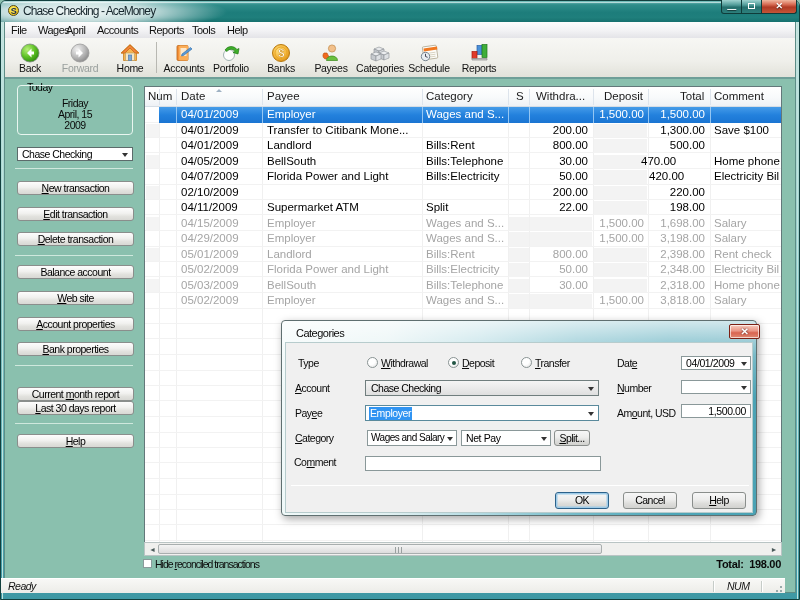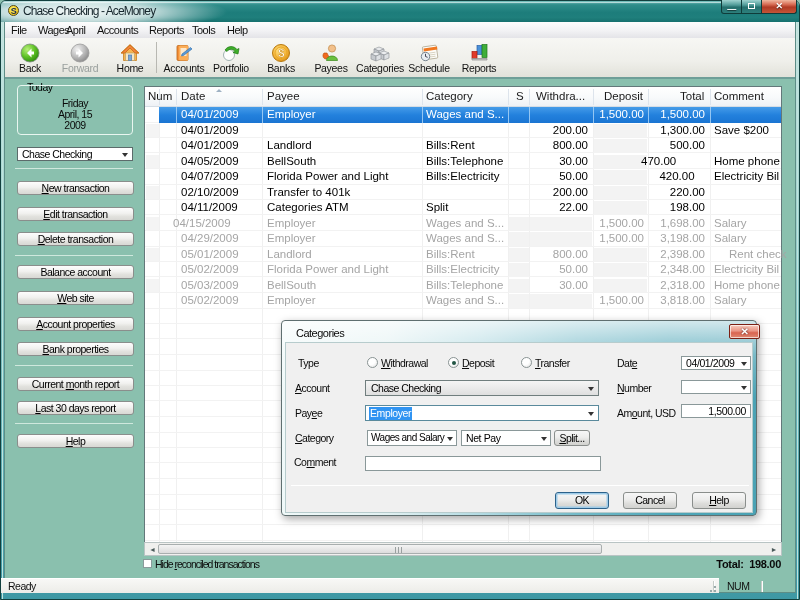--- a/index.html
+++ b/index.html
@@ -80,22 +80,22 @@
 #hscroll { position:absolute; left:144px; top:542px; width:638px; height:14px; background:#f0f0ee; border:1px solid #b9c4c4; }
 #hthumb { position:absolute; left:13px; top:1px; width:444px; height:10px; background:linear-gradient(180deg,#f4f4f4,#dcdcdc); border:1px solid #a8aeae; border-radius:2px;}
 .sarrow { position:absolute; top:3px; font-size:7px; color:#4a5a5a; }
 
 
 #hidechk { position:absolute; left:143px; top:559px; width:9px; height:9px; background:#fff; border:1px solid #8a9a9a; }
 #hidelbl { position:absolute; left:155px; top:558px; font-size:10.5px; letter-spacing:-1px; color:#0a0a0a; }
 #totallbl { position:absolute; right:19px; top:558px; font-size:11px; letter-spacing:-0.3px; font-weight:bold; color:#0a0a0a; }
 
 
-#statusbar { position:absolute; left:1px; top:578px; width:718px; height:15px;
-  background:linear-gradient(180deg,#f8f8f6 0%,#ecece8 100%); border-top:1px solid #fff; }
+#statusbar { position:absolute; left:1px; top:578px; width:784px; height:15px;
+  background:linear-gradient(180deg,#f8f8f6 0%,#ecece8 100%); border-top:1px solid #fff;font-style:italic; }
 #statusbar .pane-sep { position:absolute; top:2px; height:11px; width:1px; background:#c6ccc8; box-shadow:1px 0 0 #fff;}
 #statusbar span { position:absolute; top:1px; font-size:10.5px; color:#111; }
 #grip { position:absolute; right:3px; top:4px; width:9px; height:9px;
   background:
    radial-gradient(circle at 8px 8px, #9aa 1px, transparent 1.3px),
    radial-gradient(circle at 8px 4px, #9aa 1px, transparent 1.3px),
    radial-gradient(circle at 4px 8px, #9aa 1px, transparent 1.3px);
 }
 
 
@@ -287,21 +287,21 @@
 <div class="sbsep" style="top:168px"></div>
 <div class="sbtn" style="top:181px"><u>N</u>ew transaction</div>
 <div class="sbtn" style="top:206.5px"><u>E</u>dit transaction</div>
 <div class="sbtn" style="top:232px"><u>D</u>elete transaction</div>
 <div class="sbsep" style="top:255px"></div>
 <div class="sbtn" style="top:264.5px">Balance account</div>
 <div class="sbtn" style="top:290.5px"><u>W</u>eb site</div>
 <div class="sbtn" style="top:316.5px"><u>A</u>ccount properties</div>
 <div class="sbtn" style="top:342px"><u>B</u>ank properties</div>
 <div class="sbsep" style="top:365px"></div>
-<div class="sbtn" style="top:377px">Current <u>m</u>onth report</div>
+<div class="sbtn" style="top:387px">Current <u>m</u>onth report</div>
 <div class="sbtn" style="top:400.5px"><u>L</u>ast 30 days report</div>
 <div class="sbsep" style="top:423px"></div>
 <div class="sbtn" style="top:433.5px"><u>H</u>elp</div>
 
 <div id="table">
   <div id="thead">
     <div class="hsep" style="left:14px"></div>
     <div class="hsep" style="left:31px"></div>
     <div class="hsep" style="left:117px"></div>
     <div class="hsep" style="left:277px"></div>
@@ -372,23 +372,24 @@
         <div class="cell" style="left:36px">04/01/2009</div>
         <div class="cell" style="left:122px;width:155px">Employer</div>
         <div class="cell" style="left:281px;width:82px">Wages and S...</div>
         <div class="cell" style="left:449px;width:50px;text-align:right">1,500.00</div>
         <div class="cell" style="left:504px;width:56px;text-align:right">1,500.00</div>
       </div>
     <div class="row" style="top:15.5px">
         <div class="shade" style="left:1px;width:13px;background:#f4f4f4"></div>
         <div class="shade" style="left:449px;width:53px"></div>
         <div class="cell" style="left:36px">04/01/2009</div>
+        <div class="cell" style="left:122px;width:155px">Transfer to Citibank Mone...</div>
         <div class="cell" style="left:385px;width:58px;text-align:right">200.00</div>
         <div class="cell" style="left:504px;width:56px;text-align:right">1,300.00</div>
-        <div class="cell" style="left:569px;width:66px">Save $200</div>
+        <div class="cell" style="left:569px;width:66px">Save $100</div>
       </div>
     <div class="row" style="top:31.0px">
         <div class="shade" style="left:449px;width:53px"></div>
         <div class="cell" style="left:36px">04/01/2009</div>
         <div class="cell" style="left:122px;width:155px">Landlord</div>
         <div class="cell" style="left:281px;width:82px">Bills:Rent</div>
         <div class="cell" style="left:385px;width:58px;text-align:right">800.00</div>
         <div class="cell" style="left:504px;width:56px;text-align:right">500.00</div>
       </div>
     <div class="row" style="top:46.5px">
@@ -400,44 +401,43 @@
         <div class="cell" style="left:385px;width:58px;text-align:right">30.00</div>
         <div class="cell" style="left:496px;width:56px;text-align:left">470.00</div>
         <div class="cell" style="left:569px;width:66px">Home phone</div>
       </div>
     <div class="row" style="top:62.0px">
         <div class="shade" style="left:449px;width:53px"></div>
         <div class="cell" style="left:36px">04/07/2009</div>
         <div class="cell" style="left:122px;width:155px">Florida Power and Light</div>
         <div class="cell" style="left:281px;width:82px">Bills:Electricity</div>
         <div class="cell" style="left:385px;width:58px;text-align:right">50.00</div>
-        <div class="cell" style="left:504px;width:56px;text-align:center">420.00</div>
+        <div class="cell" style="left:504px;width:56px;text-align:left">420.00</div>
         <div class="cell" style="left:569px;width:66px">Electricity Bil</div>
       </div>
     <div class="row" style="top:77.5px">
         <div class="shade" style="left:1px;width:13px;background:#f4f4f4"></div>
         <div class="shade" style="left:449px;width:53px"></div>
         <div class="cell" style="left:36px">02/10/2009</div>
-        <div class="cell" style="left:122px;width:155px">Transfer to 401k</div>
         <div class="cell" style="left:385px;width:58px;text-align:right">200.00</div>
         <div class="cell" style="left:504px;width:56px;text-align:right">220.00</div>
       </div>
     <div class="row" style="top:93.0px">
         <div class="shade" style="left:449px;width:53px"></div>
         <div class="cell" style="left:36px">04/11/2009</div>
-        <div class="cell" style="left:122px;width:155px">Categories ATM</div>
+        <div class="cell" style="left:122px;width:155px">Supermarket ATM</div>
         <div class="cell" style="left:281px;width:82px">Split</div>
         <div class="cell" style="left:385px;width:58px;text-align:right">22.00</div>
         <div class="cell" style="left:504px;width:56px;text-align:right">198.00</div>
       </div>
     <div class="row gray" style="top:108.5px">
         <div class="shade" style="left:1px;width:13px;background:#f4f4f4"></div>
         <div class="shade" style="left:364px;width:20px"></div>
         <div class="shade" style="left:385px;width:62px"></div>
-        <div class="cell" style="left:28px">04/15/2009</div>
+        <div class="cell" style="left:36px">04/15/2009</div>
         <div class="cell" style="left:122px;width:155px">Employer</div>
         <div class="cell" style="left:281px;width:82px">Wages and S...</div>
         <div class="cell" style="left:449px;width:50px;text-align:right">1,500.00</div>
         <div class="cell" style="left:504px;width:56px;text-align:right">1,698.00</div>
         <div class="cell" style="left:569px;width:66px">Salary</div>
       </div>
     <div class="row gray" style="top:124.0px">
         <div class="shade" style="left:364px;width:20px"></div>
         <div class="shade" style="left:385px;width:62px"></div>
         <div class="cell" style="left:36px">04/29/2009</div>
@@ -449,21 +449,21 @@
       </div>
     <div class="row gray" style="top:139.5px">
         <div class="shade" style="left:1px;width:13px;background:#f4f4f4"></div>
         <div class="shade" style="left:364px;width:20px"></div>
         <div class="shade" style="left:449px;width:53px"></div>
         <div class="cell" style="left:36px">05/01/2009</div>
         <div class="cell" style="left:122px;width:155px">Landlord</div>
         <div class="cell" style="left:281px;width:82px">Bills:Rent</div>
         <div class="cell" style="left:385px;width:58px;text-align:right">800.00</div>
         <div class="cell" style="left:504px;width:56px;text-align:right">2,398.00</div>
-        <div class="cell" style="left:584px;width:66px">Rent check</div>
+        <div class="cell" style="left:569px;width:66px">Rent check</div>
       </div>
     <div class="row gray" style="top:155.0px">
         <div class="shade" style="left:364px;width:20px"></div>
         <div class="shade" style="left:449px;width:53px"></div>
         <div class="cell" style="left:36px">05/02/2009</div>
         <div class="cell" style="left:122px;width:155px">Florida Power and Light</div>
         <div class="cell" style="left:281px;width:82px">Bills:Electricity</div>
         <div class="cell" style="left:385px;width:58px;text-align:right">50.00</div>
         <div class="cell" style="left:504px;width:56px;text-align:right">2,348.00</div>
         <div class="cell" style="left:569px;width:66px">Electricity Bil</div>

